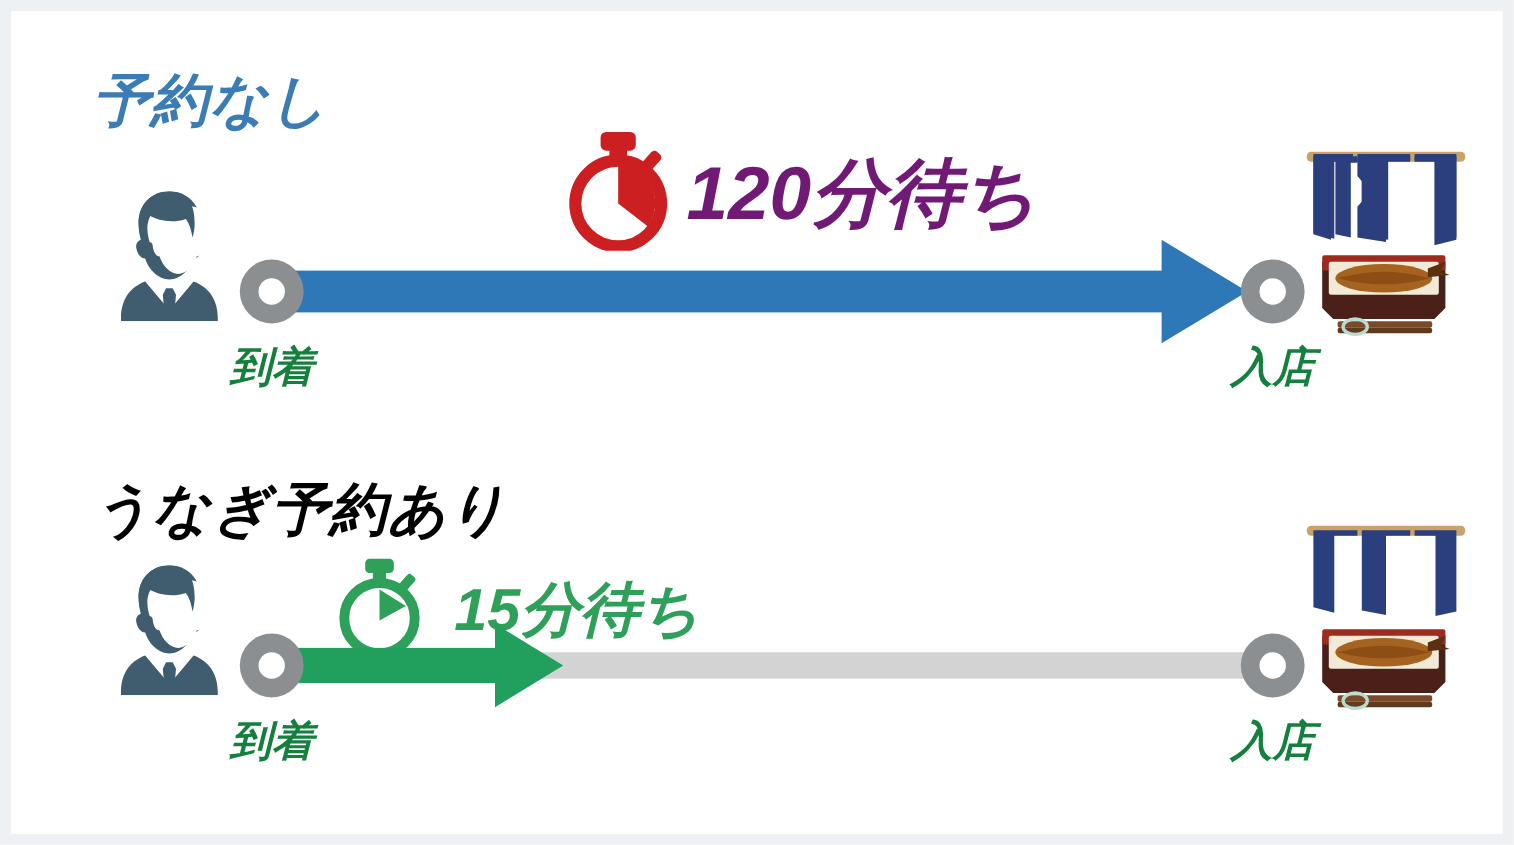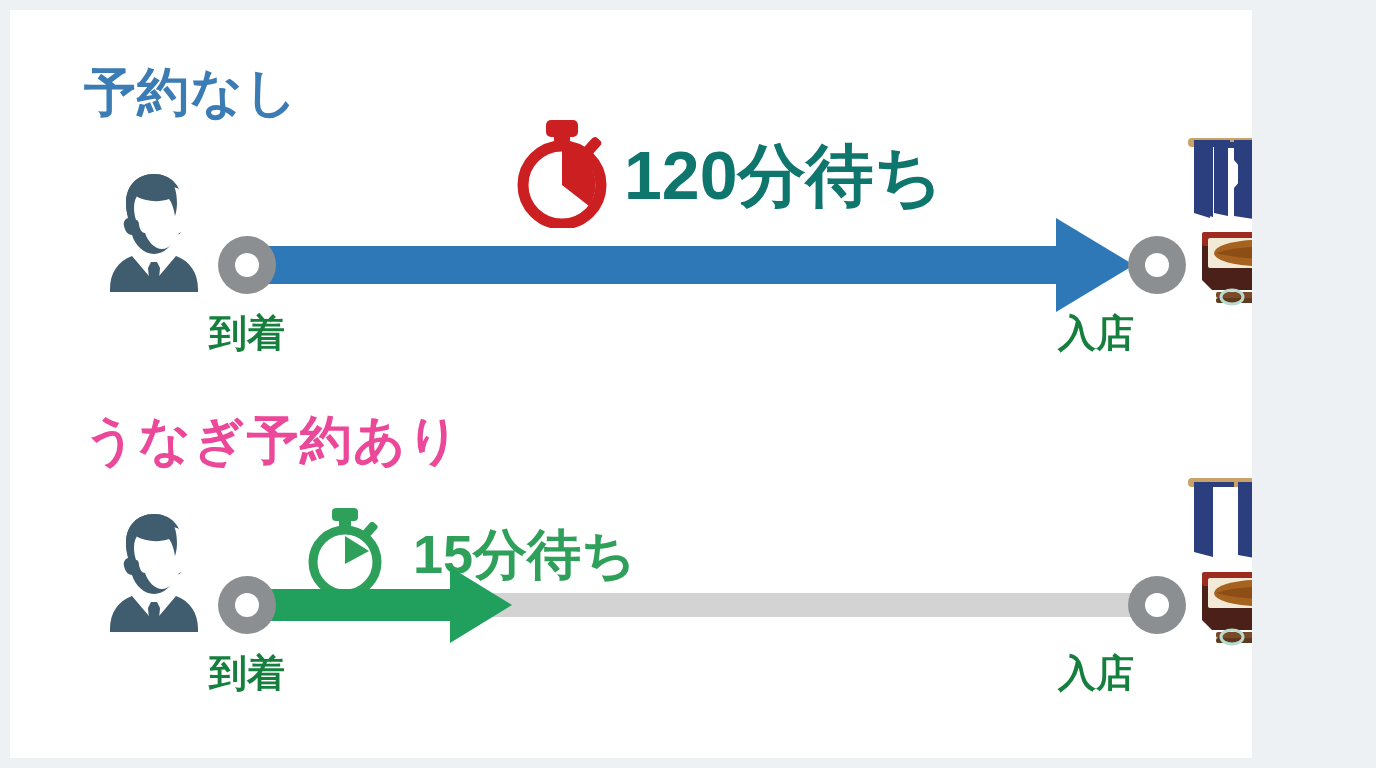--- a/index.html
+++ b/index.html
@@ -11,38 +11,39 @@
     width: 1376px;
     height: 768px;
     background: #eef1f4;
     font-family: "Liberation Sans", "DejaVu Sans", sans-serif;
     overflow: hidden;
   }
   .card {
     position: absolute;
     left: 10px;
     top: 10px;
-    width: 1242px;
+    width: 1356px;
     height: 748px;
     background: #ffffff;
     overflow: hidden;
+    font-style: italic;
   }
 
   
   .heading {
     position: absolute;
     font-weight: bold;
     font-size: 52px;
     letter-spacing: 1px;
     white-space: nowrap;
     line-height: 1;
     text-shadow: 1px 1px 0 rgba(255,255,255,0.55);
   }
   .heading.blue  { color: #3b7cb5; left: 74px; top: 56px; }
-  .heading.green { color: #ec4899; left: 74px; top: 404px; }
+  .heading.green { color: #000000; left: 74px; top: 428px; }
 
   
   .row { position: absolute; left: 0; width: 1356px; }
   .row-1 { top: 150px; height: 210px; }
   .row-2 { top: 490px; height: 210px; }
 
   
   .person {
     position: absolute;
     left: 92px;
@@ -121,36 +122,36 @@
     position: absolute;
     top: 148px;
     font-size: 38px;
     font-weight: bold;
     color: #15803d;
     white-space: nowrap;
     text-align: center;
     width: 160px;
   }
   .label-start { left: 157px; }
-  .label-end   { left: 1006px; }
+  .label-end   { left: 1067px; }
 
   
   .callout {
     position: absolute;
     display: flex;
     align-items: center;
     white-space: nowrap;
   }
   .callout .stopwatch { display: block; }
   .callout .wait-text {
     font-weight: bold;
     line-height: 1;
   }
   .callout-red  { left: 500px; top: -42px; }
-  .callout-red .wait-text  { color: #0f766e; font-size: 68px; margin-left: 10px; }
+  .callout-red .wait-text  { color: #701a75; font-size: 68px; margin-left: 10px; }
   .callout-green { left: 292px; top: 6px; }
   .callout-green .wait-text { color: #2ea05a; font-size: 54px; margin-left: 25px; }
 
   
   .shop {
     position: absolute;
     left: 1176px;
     top: -28px;
     width: 150px;
     height: 200px;

